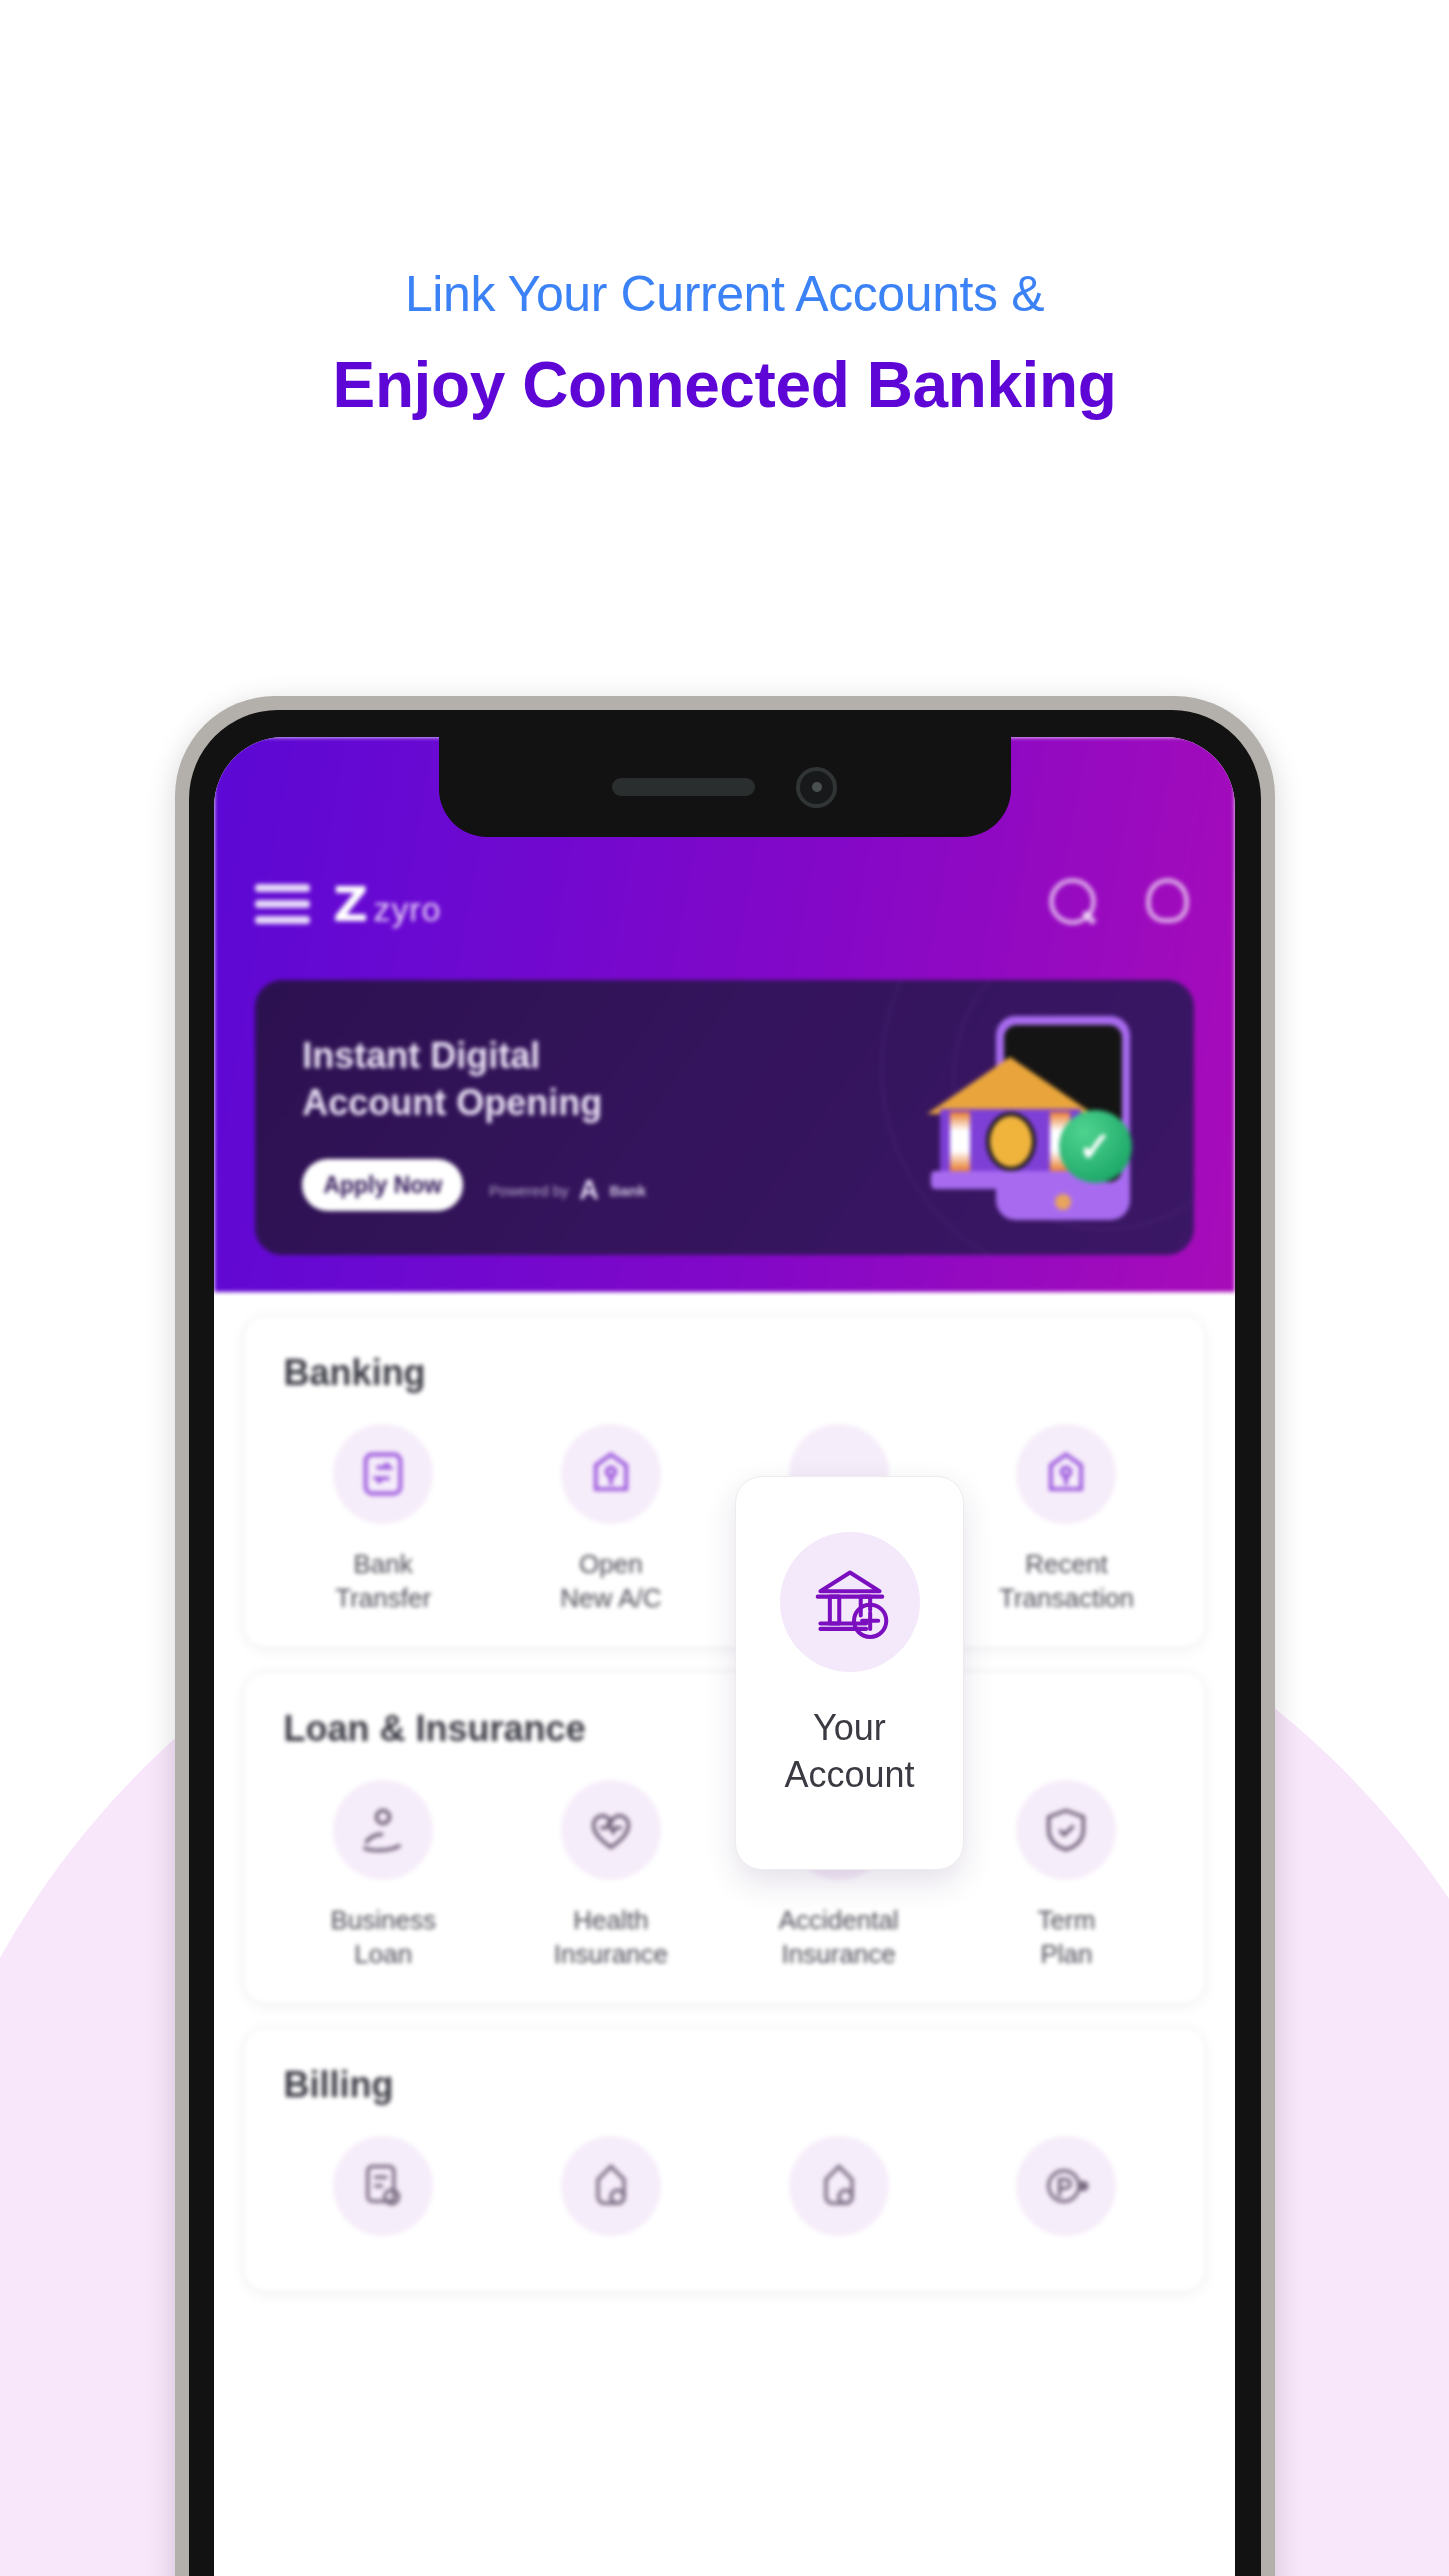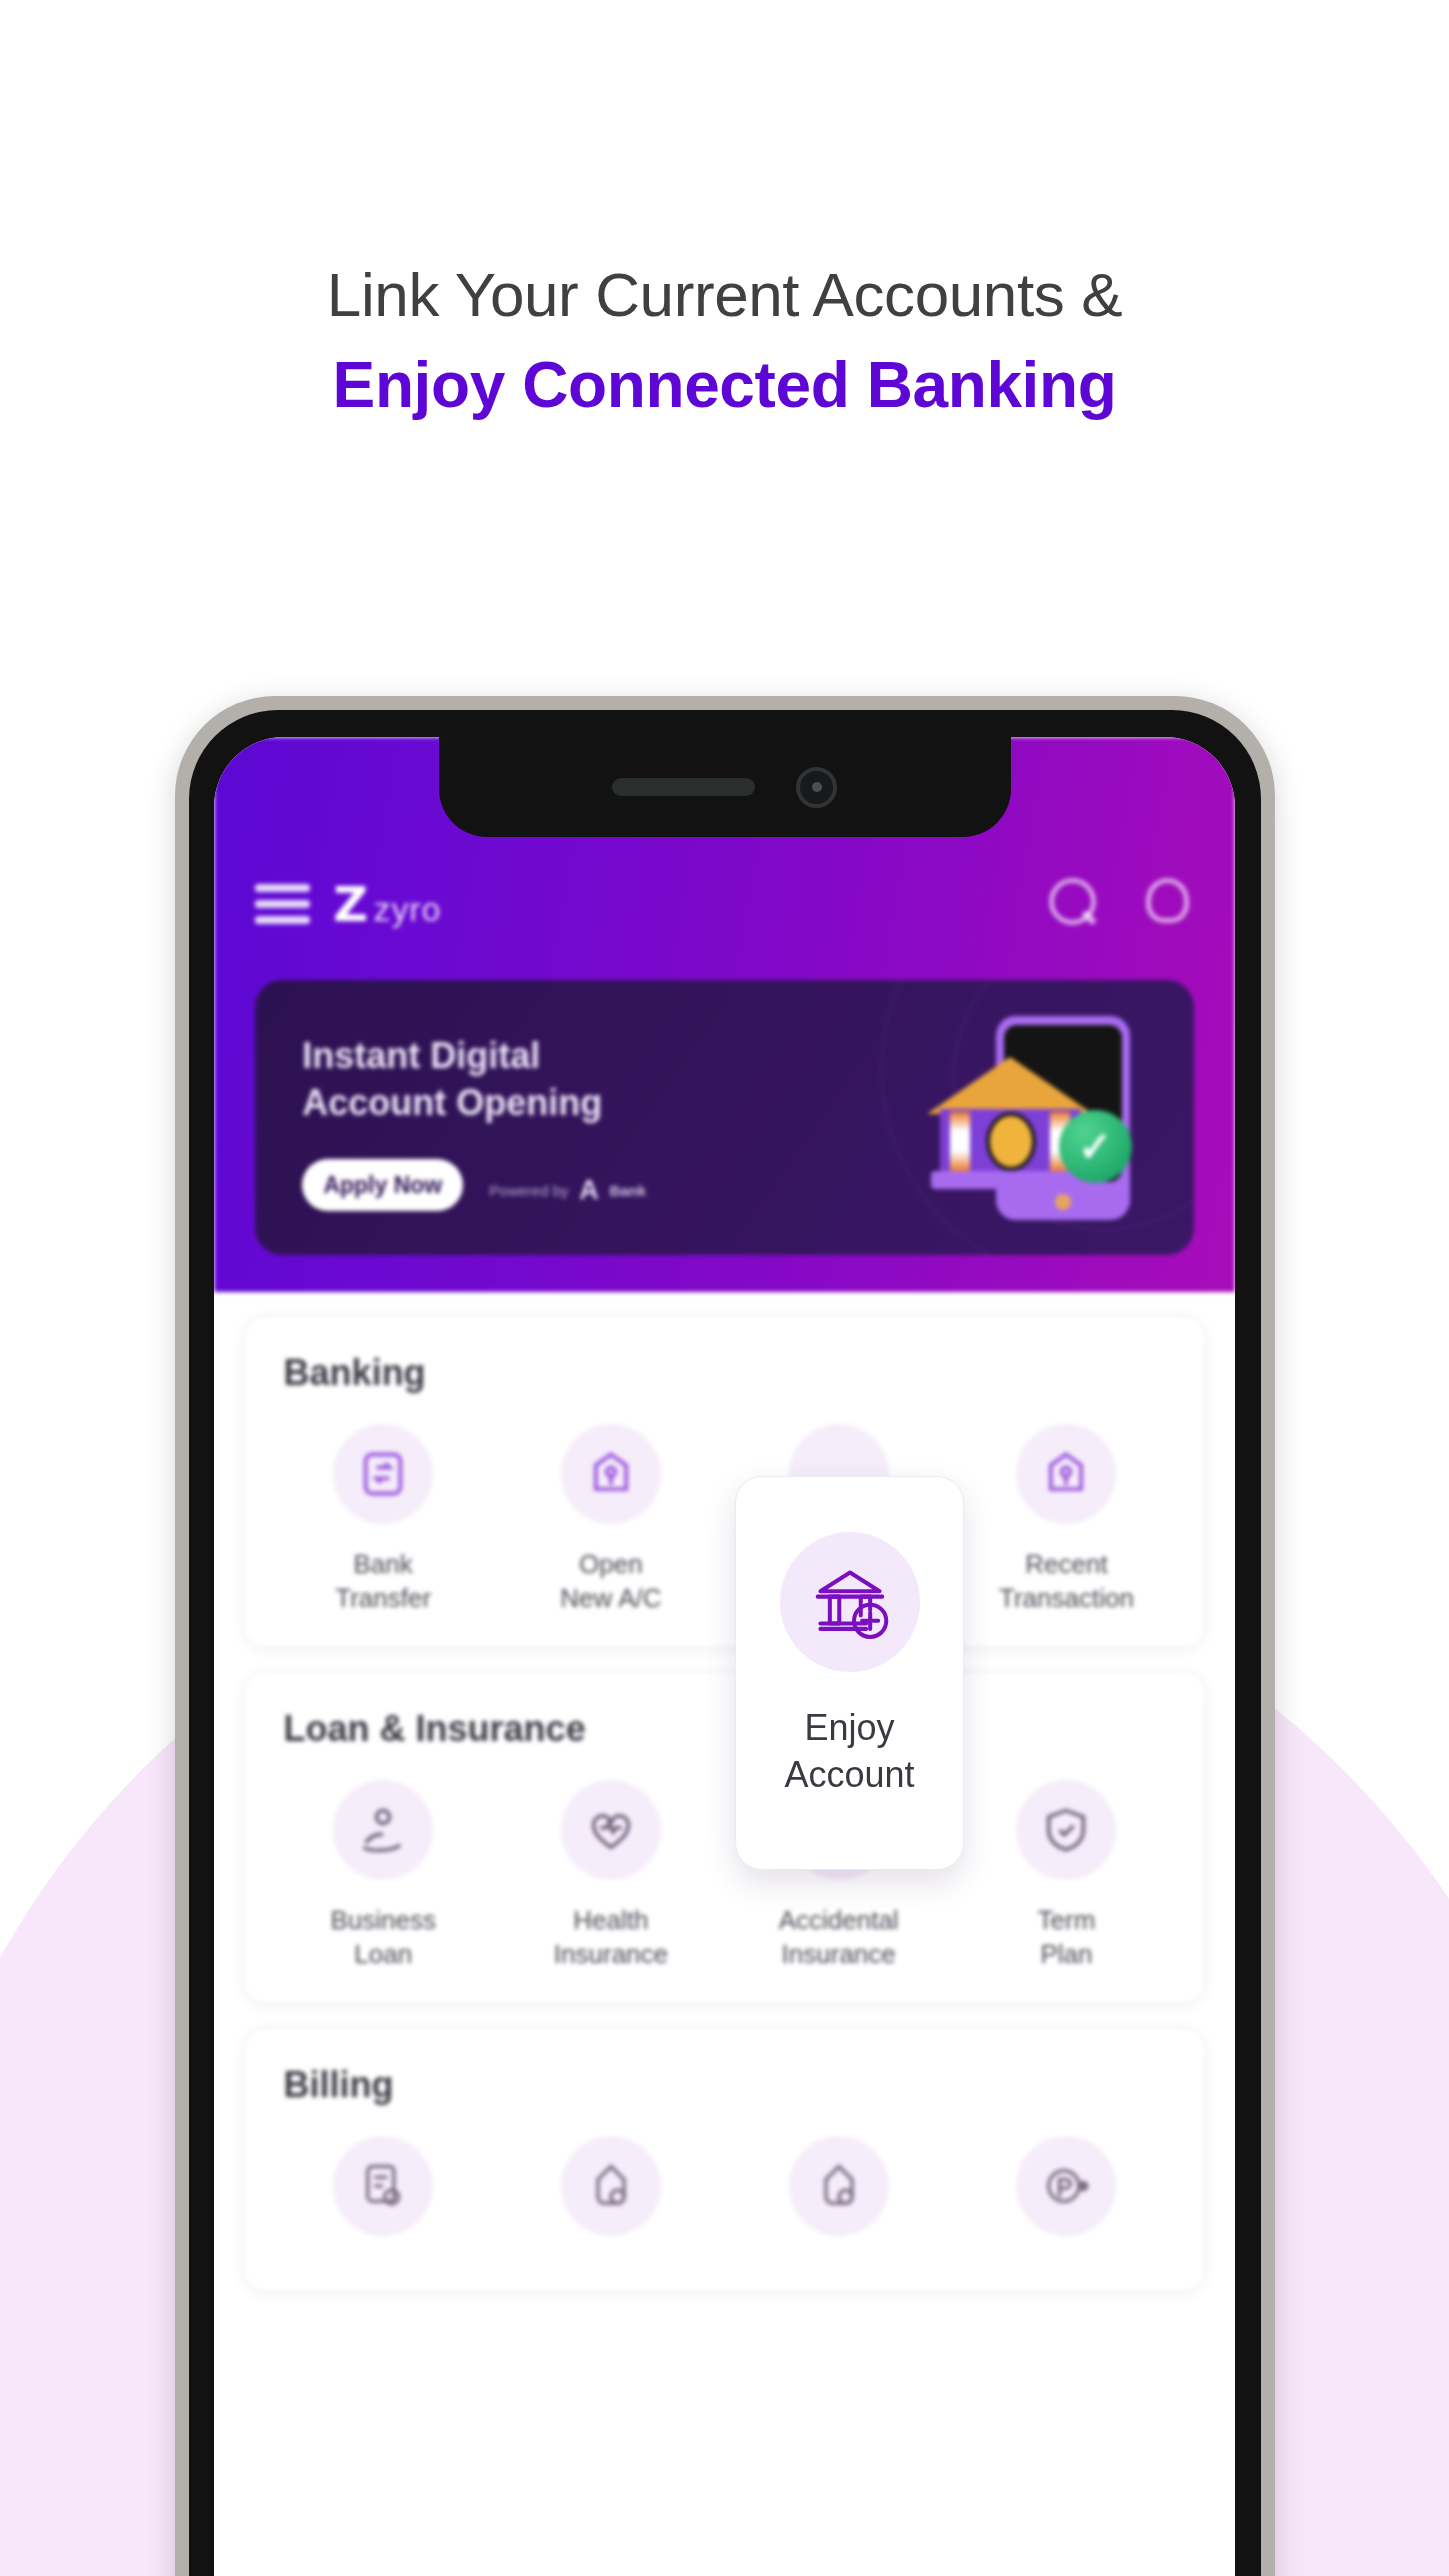--- a/index.html
+++ b/index.html
@@ -21,22 +21,22 @@
     z-index:0;
   }
 
   
   .headline {
     position:absolute; left:0; top:258px; width:1449px;
     text-align:center; z-index:5;
   }
   .headline .l1 {
     display:block;
-    font-size:62px; line-height:73px; font-weight:400;
-    letter-spacing:-0.4px; color:#404040;text-align:center;
+    font-size:50px; line-height:73px; font-weight:400;
+    letter-spacing:-0.4px; color:#3b82f6;text-align:center;
   }
   .headline .l2 {
     display:block;
     font-size:64px; line-height:77px; font-weight:700;
     letter-spacing:-0.4px; color:#5d06d6; margin-top:16px;text-align:center;
   }
 
   
   .phone {
     position:absolute; left:175px; top:696px;
@@ -449,19 +449,19 @@
         <path d="M8 28 H56"></path>
         <path d="M17 28 v20 M17 28 h7 M17 48 h7 M24 28 v20"></path>
         <path d="M40 28 v14 M40 28 h7 M47 28 v10"></path>
         <path d="M10 52 H44"></path>
         <path d="M10 48 h34"></path>
         <circle cx="47" cy="46" r="12"></circle>
         <path d="M47 40 v12 M41 46 h12"></path>
       </svg>
     </div>
     <div class="focus-label">
-      <span>Enjoy</span><br>
+      <span>Your</span><br>
       <span>Account</span>
     </div>
   </div>
 
 </div>
 
 
 </body></html>

